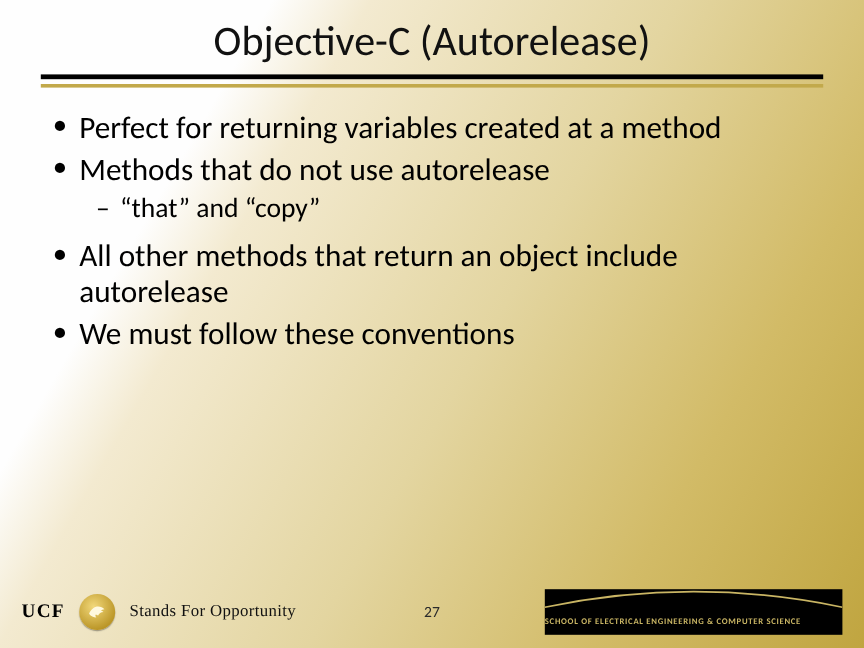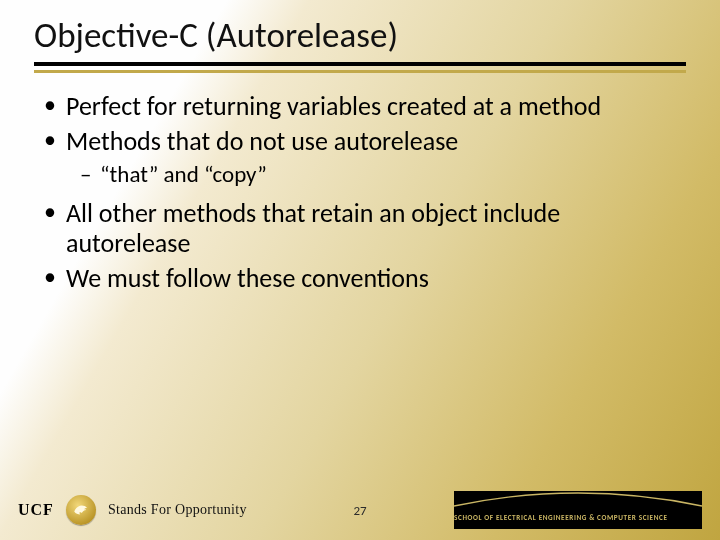--- a/index.html
+++ b/index.html
@@ -16,20 +16,21 @@
     position: relative;
   }
   .slide {
     width: 720px;
     height: 540px;
     position: relative;
     padding: 14px 34px 0 34px;
   }
   .title {
     font-size: 35px;
+    text-align: center;
     font-weight: 400;
     color: #111;
     margin-bottom: 6px;
   }
   .rule-group { margin-bottom: 18px; }
   .rule-black { height: 4px; background: #000; }
   .rule-gap { height: 4px; }
   .rule-gold { height: 3px; background: #c2a94b; }
 
   ul.top {
@@ -155,21 +156,21 @@
   </div>
 
   <ul class="top">
     <li>Perfect for returning variables created at a method</li>
     <li>
       <span>Methods that do not use autorelease</span>
       <ul class="sub">
         <li>“that” and “copy”</li>
       </ul>
     </li>
-    <li>All other methods that retain an object include autorelease</li>
+    <li>All other methods that return an object include autorelease</li>
     <li>We must follow these conventions</li>
   </ul>
 
   <div class="footer">
     <div class="ucf-left">
       <span class="ucf-word">UCF</span>
       <span class="pegasus-badge">
         <svg viewBox="0 0 24 24">
             <path fill="#fff9e0" d="M3 14c2-5 6-8 10-8 3 0 5 1 7 3-2 0-3 1-4 2 1 0 2 0 3 1-3 0-5 2-6 4-1-1-2-1-3-1 0 1 0 2 1 3-3 0-6-1-8-4z"></path>
           </svg>

